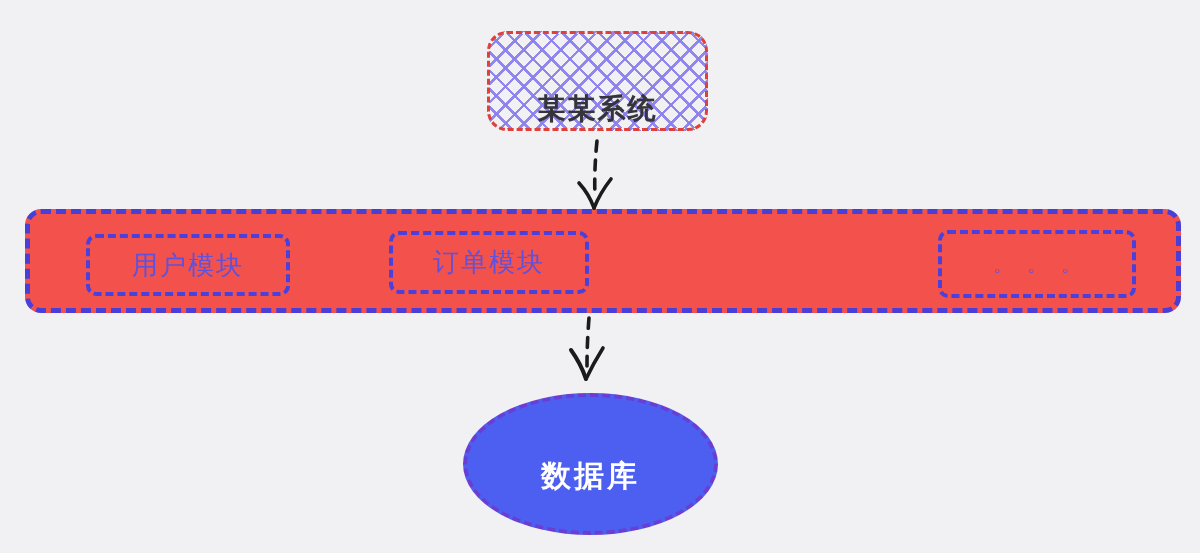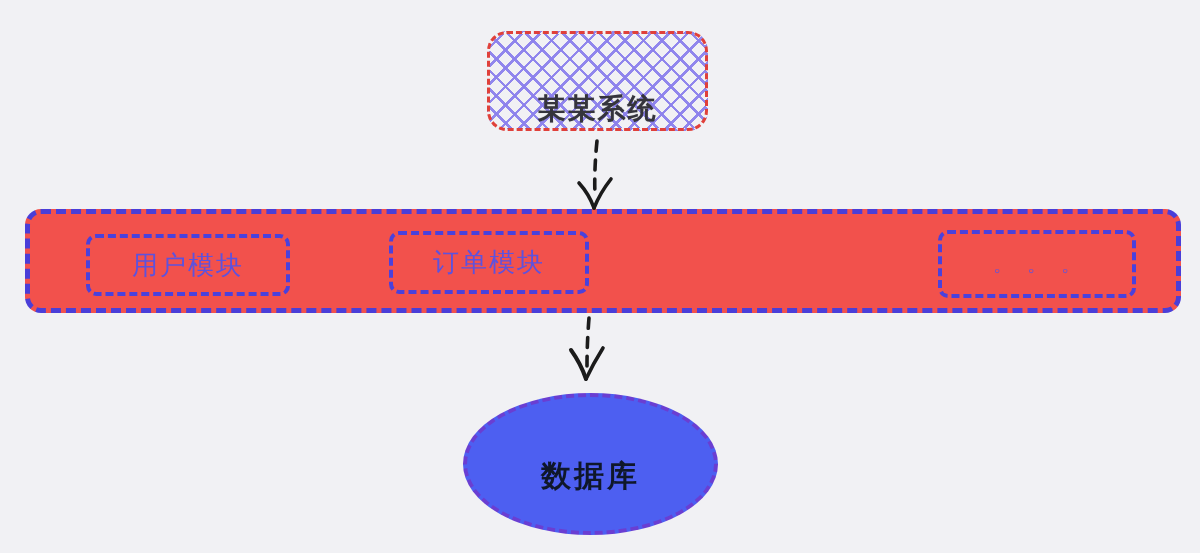--- a/index.html
+++ b/index.html
@@ -94,21 +94,21 @@
     border: 4px dashed #6a3ed2;
     border-radius: 50%;
     display: flex;
     align-items: center;
     justify-content: center;
   }
   .db-ellipse .label {
     font-size: 30px;
     font-weight: 600;
     letter-spacing: 3px;
-    color: #0f172a;
+    color: #ffffff;
     margin-top: 24px;
   }
 </style>
 </head>
 <body>
 
 <div class="canvas">
 
   <div class="system-box">
     <span class="label">某某系统</span>

